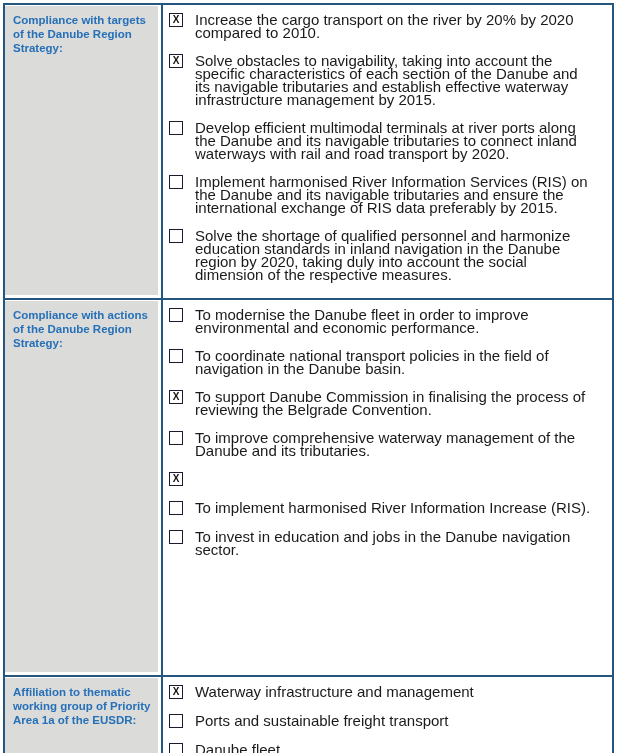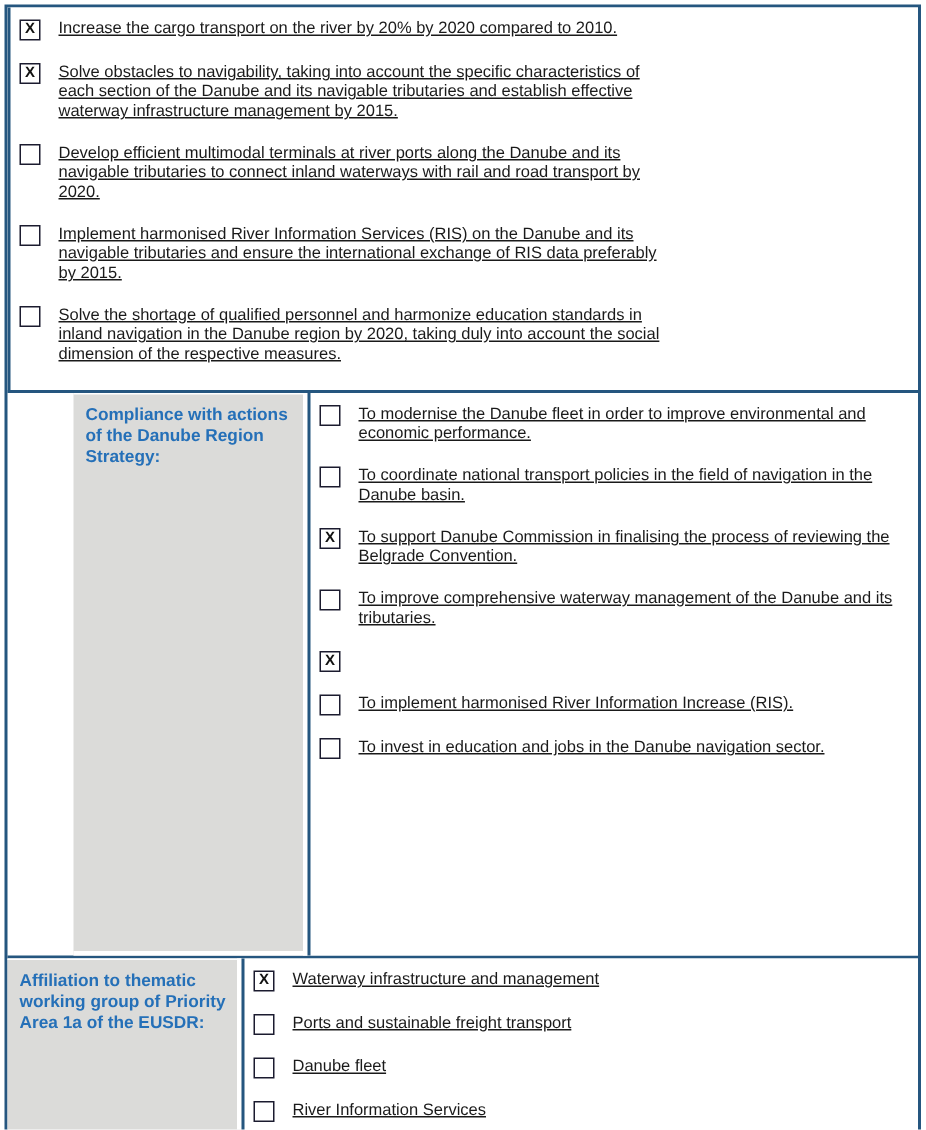--- a/index.html
+++ b/index.html
@@ -20,21 +20,21 @@
   .form-table{
     width:611px;
     border:2px solid var(--border);
   }
   .form-row{
     display:flex;
     border-bottom:2px solid var(--border);
   }
   .form-row:last-child{border-bottom:none;}
   .form-row:nth-child(1){min-height:248px;}
-  .form-row:nth-child(2){min-height:377px;padding-left:44px;}
+  .form-row:nth-child(2){min-height:377px;}
   .form-row:nth-child(3){min-height:113px;}
   .label-cell{
     width:156px;
     flex:none;
     background:var(--label-bg);
     border-right:3px solid #fff;
     border-bottom:3px solid #fff;
     border-top:1px solid #fff;
     padding:7px 6px 8px 8px;
     font-size:11.5px;
@@ -63,33 +63,33 @@
     display:flex;
     align-items:center;
     justify-content:center;
     font-size:10px;
     font-weight:bold;
     color:#111;
     line-height:1;
     cursor:default;
   }
   .item-text{
-    font-size:11px;
+    font-size:15px;
     line-height:13px;
     color:var(--body-text);
     max-width:404px;
-    text-decoration:underline;
   }
 </style>
 </head>
 <body>
 
 <div class="doc">
   <div class="form-table" id="form-table">
   <div class="form-row">
+    <div class="label-cell">Compliance with targets of the Danube Region Strategy:</div>
     <div class="items-cell">
   <div class="check-item">
     <span class="checkbox">X</span>
     <span class="item-text">Increase the cargo transport on the river by 20% by 2020 compared to 2010.</span>
   </div>
 
   <div class="check-item">
     <span class="checkbox">X</span>
     <span class="item-text">Solve obstacles to navigability, taking into account the specific characteristics of each section of the Danube and its navigable tributaries and establish effective waterway infrastructure management by 2015.</span>
   </div>

